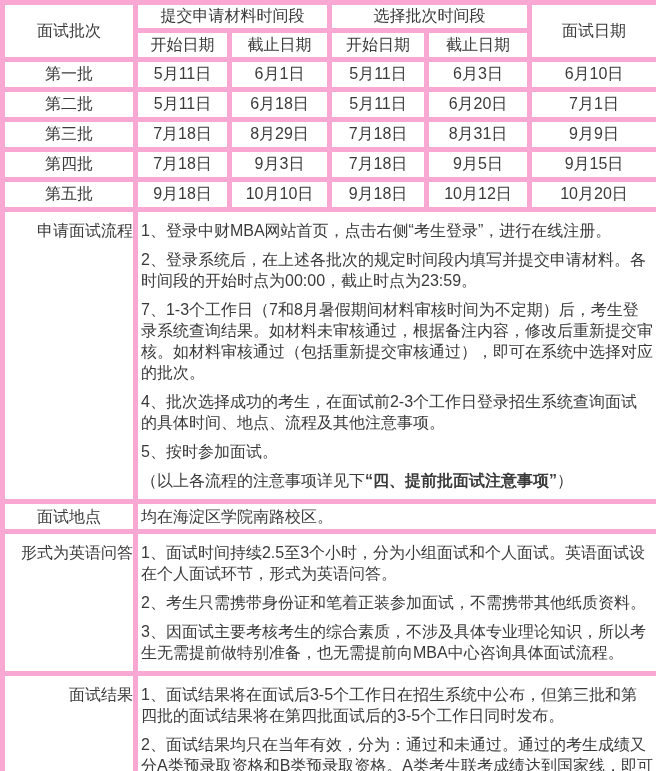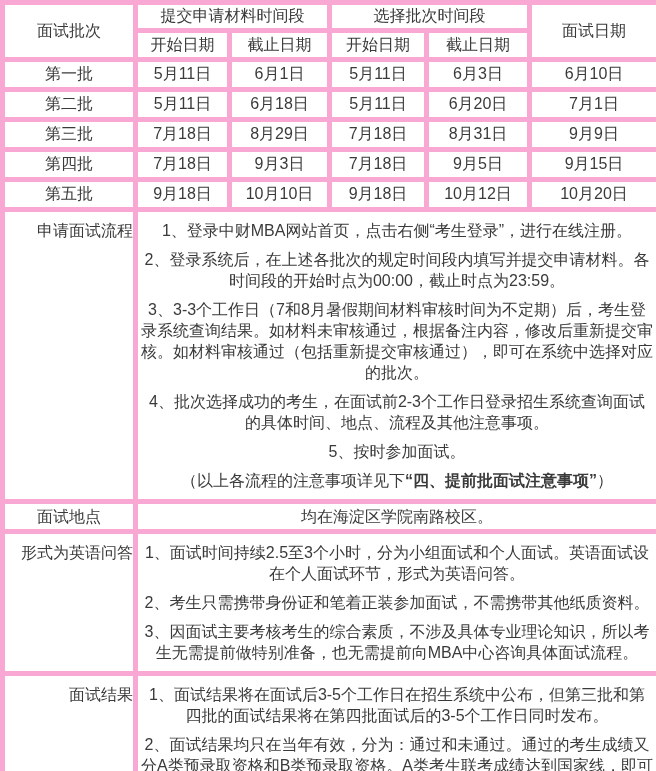--- a/index.html
+++ b/index.html
@@ -42,21 +42,20 @@
   td.sec-label.top {
     vertical-align: top;
     padding-top: 8px;
     text-align: right;
   }
   
   td.sec-body { vertical-align: top; }
   td.sec-body p {
     margin: 8px 3px;
     line-height: 21px;
-    text-align: center;
   }
   td.sec-body.single { vertical-align: middle; }
   td.sec-body.single p { margin: 0 3px; }
   tr.loc-row { height: 30px; }
   .bold-seg { font-weight: bold; }
 </style>
 </head>
 <body>
 
 <div class="page">
@@ -123,21 +122,21 @@
       <td>9月18日</td>
       <td>10月12日</td>
       <td>10月20日</td>
     </tr>
 
     <tr>
       <td class="sec-label top">申请面试流程</td>
       <td class="sec-body" colspan="5">
         <p>1、登录中财MBA网站首页，点击右侧“考生登录”，进行在线注册。</p>
         <p>2、登录系统后，在上述各批次的规定时间段内填写并提交申请材料。各时间段的开始时点为00:00，截止时点为23:59。</p>
-        <p>3、3-3个工作日（7和8月暑假期间材料审核时间为不定期）后，考生登录系统查询结果。如材料未审核通过，根据备注内容，修改后重新提交审核。如材料审核通过（包括重新提交审核通过），即可在系统中选择对应的批次。</p>
+        <p>7、1-3个工作日（7和8月暑假期间材料审核时间为不定期）后，考生登录系统查询结果。如材料未审核通过，根据备注内容，修改后重新提交审核。如材料审核通过（包括重新提交审核通过），即可在系统中选择对应的批次。</p>
         <p>4、批次选择成功的考生，在面试前2-3个工作日登录招生系统查询面试的具体时间、地点、流程及其他注意事项。</p>
         <p>5、按时参加面试。</p>
         <p><span>（以上各流程的注意事项详见下</span><span class="bold-seg">“四、提前批面试注意事项”</span><span>）</span></p>
       </td>
     </tr>
 
     <tr class="loc-row">
       <td class="sec-label">面试地点</td>
       <td class="sec-body single" colspan="5">
         <p>均在海淀区学院南路校区。</p>

